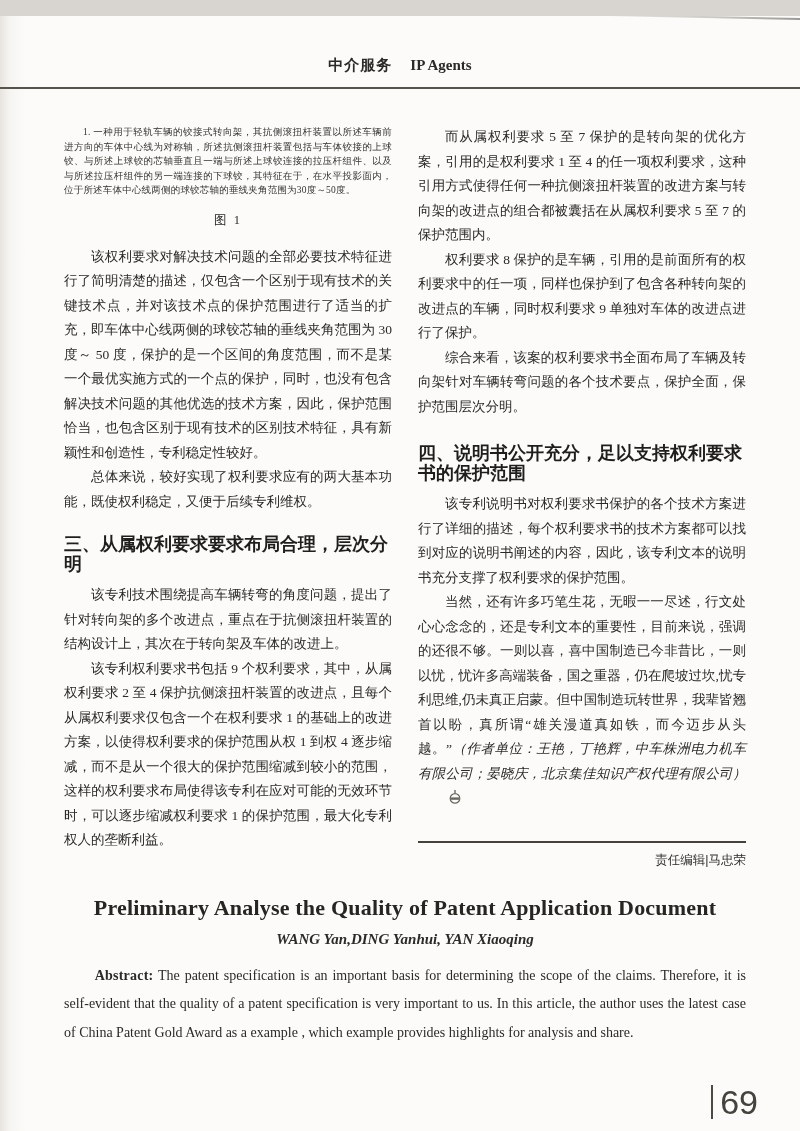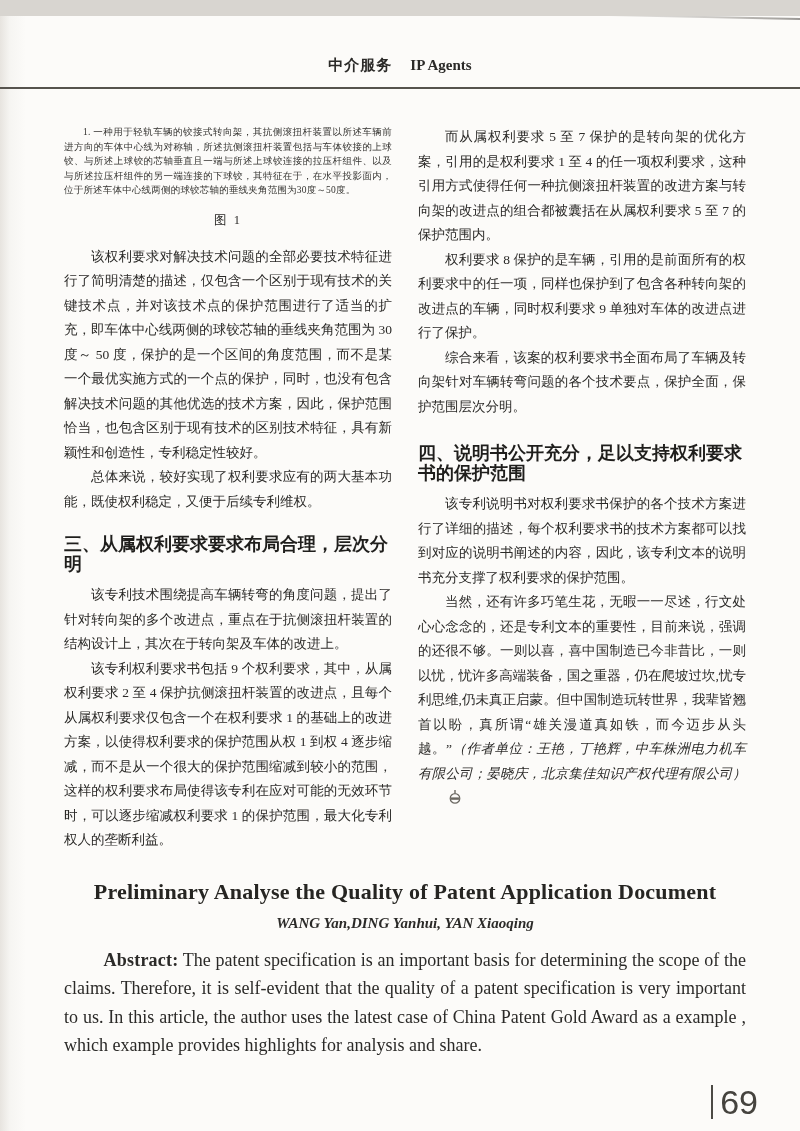--- a/index.html
+++ b/index.html
@@ -71,21 +71,21 @@
   .english { padding:26px 54px 0 64px; }
   .eng-title {
     text-align:center; font-weight:700; font-size:22px;
     margin:0 0 10px 0; color:#262522; letter-spacing:.2px;
   }
   .eng-authors {
     text-align:center; font-style:italic; font-weight:700;
     font-size:15px; margin:0 0 14px 0;
   }
   .eng-p {
-    margin:0; font-size:18px; line-height:28.5px;
+    margin:0; font-size:14px; line-height:28.5px;
     text-align:justify; text-indent:2.2em; color:#2b2a28;
   }
   .eng-p b { letter-spacing:.2px; }
   
   .footer {
     position:absolute; right:42px; bottom:28px;
     display:flex; align-items:center;
   }
   .footer-text { text-align:right; margin-right:9px; line-height:1.25; }
   .journal-en {
@@ -127,20 +127,21 @@
       <p class="body-p">而从属权利要求 5 至 7 保护的是转向架的优化方案，引用的是权利要求 1 至 4 的任一项权利要求，这种引用方式使得任何一种抗侧滚扭杆装置的改进方案与转向架的改进点的组合都被囊括在从属权利要求 5 至 7 的保护范围内。</p>
       <p class="body-p">权利要求 8 保护的是车辆，引用的是前面所有的权利要求中的任一项，同样也保护到了包含各种转向架的改进点的车辆，同时权利要求 9 单独对车体的改进点进行了保护。</p>
       <p class="body-p">综合来看，该案的权利要求书全面布局了车辆及转向架针对车辆转弯问题的各个技术要点，保护全面，保护范围层次分明。</p>
       <h3 class="sec-heading first-heading-r">四、说明书公开充分，足以支持权利要求书的保护范围</h3>
       <p class="body-p">该专利说明书对权利要求书保护的各个技术方案进行了详细的描述，每个权利要求书的技术方案都可以找到对应的说明书阐述的内容，因此，该专利文本的说明书充分支撑了权利要求的保护范围。</p>
       <p class="body-p"><span>当然，还有许多巧笔生花，无暇一一尽述，行文处心心念念的，还是专利文本的重要性，目前来说，强调的还很不够。一则以喜，喜中国制造已今非昔比，一则以忧，忧许多高端装备，国之重器，仍在爬坡过坎,忧专利思维,仍未真正启蒙。但中国制造玩转世界，我辈皆翘首以盼，真所谓“雄关漫道真如铁，而今迈步从头越。”</span><span class="affil">（作者单位：王艳，丁艳辉，中车株洲电力机车有限公司；晏晓庆，北京集佳知识产权代理有限公司）</span><span class="end-icon"><svg width="12" height="14" viewBox="0 0 12 14">
               <line x1="6" y1="0" x2="6" y2="3" stroke="#6b6862" stroke-width="1.4"></line>
               <circle cx="6" cy="8.4" r="4.8" fill="none" stroke="#6b6862" stroke-width="1.2"></circle>
               <rect x="1.6" y="7.4" width="8.8" height="2.4" fill="#6b6862"></rect>
             </svg></span></p>
+      <div class="editor-line">责任编辑|马忠荣</div>
     </div>
 
   </div>
 
   <div class="english">
     <h1 class="eng-title">Preliminary Analyse the Quality of Patent Application Document</h1>
     <div class="eng-authors">WANG Yan,DING Yanhui, YAN Xiaoqing</div>
     <p class="eng-p"><b>Abstract:</b><span> The patent specification is an important basis for determining the scope of the claims. Therefore, it is self-evident that the quality of a patent specification is very important to us. In this article, the author uses the latest case of China Patent Gold Award as a example , which example provides highlights for analysis and share.</span></p>
   </div>
 

